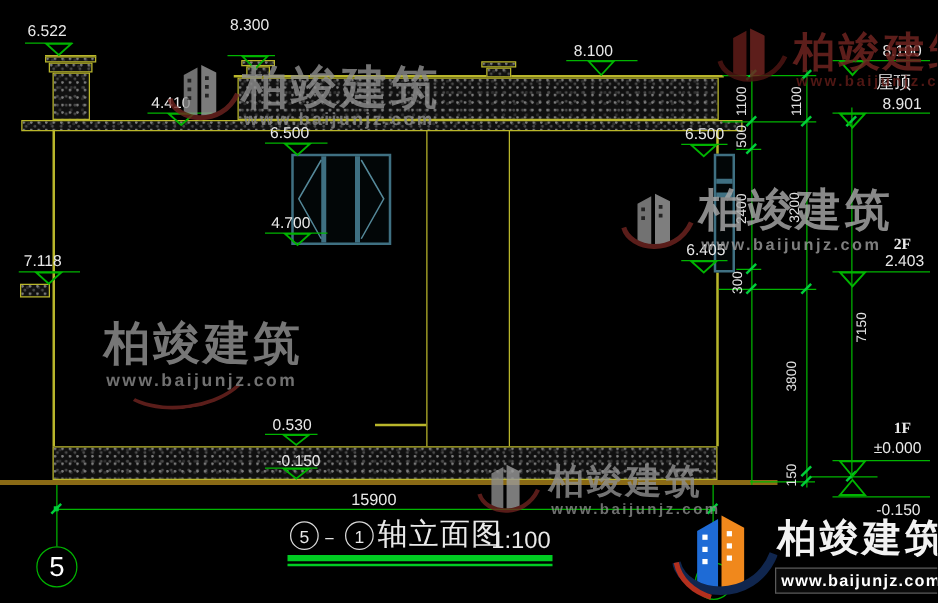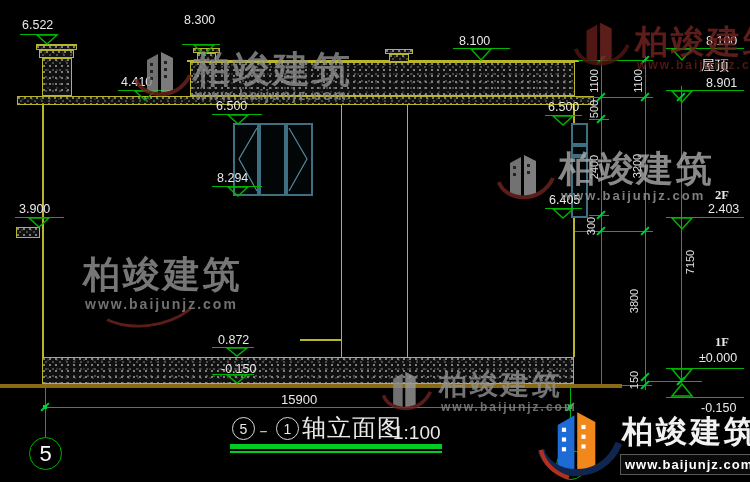--- a/index.html
+++ b/index.html
@@ -172,45 +172,45 @@
   <svg class="tri" style="left:134px;top:90px" width="22" height="11">
       <path d="M1 1 L21 1 L11 10 Z" fill="none" stroke="#00b400" stroke-width="1.4"></path>
     </svg>
 
   <div class="txt" style="left:216px;top:100px">6.500</div>
   <div class="gl" style="left:212px;top:114px;width:50px"></div>
   <svg class="tri" style="left:227px;top:114px" width="22" height="11">
       <path d="M1 1 L21 1 L11 10 Z" fill="none" stroke="#00b400" stroke-width="1.4"></path>
     </svg>
 
-  <div class="txt" style="left:217px;top:172px">8.294</div>
+  <div class="txt" style="left:217px;top:172px">4.700</div>
   <div class="gl" style="left:212px;top:186px;width:50px"></div>
   <svg class="tri" style="left:227px;top:186px" width="22" height="11">
       <path d="M1 1 L21 1 L11 10 Z" fill="none" stroke="#00b400" stroke-width="1.4"></path>
     </svg>
 
-  <div class="txt" style="left:19px;top:203px">3.900</div>
+  <div class="txt" style="left:19px;top:203px">7.118</div>
   <div class="gl" style="left:15px;top:217px;width:49px"></div>
   <svg class="tri" style="left:28px;top:217px" width="22" height="11">
       <path d="M1 1 L21 1 L11 10 Z" fill="none" stroke="#00b400" stroke-width="1.4"></path>
     </svg>
 
   <div class="txt" style="left:548px;top:101px">6.500</div>
   <div class="gl" style="left:545px;top:115px;width:37px"></div>
   <svg class="tri" style="left:552px;top:115px" width="22" height="11">
       <path d="M1 1 L21 1 L11 10 Z" fill="none" stroke="#00b400" stroke-width="1.4"></path>
     </svg>
 
   <div class="txt" style="left:549px;top:194px">6.405</div>
   <div class="gl" style="left:545px;top:208px;width:37px"></div>
   <svg class="tri" style="left:552px;top:208px" width="22" height="11">
       <path d="M1 1 L21 1 L11 10 Z" fill="none" stroke="#00b400" stroke-width="1.4"></path>
     </svg>
 
-  <div class="txt" style="left:218px;top:334px">0.872</div>
+  <div class="txt" style="left:218px;top:334px">0.530</div>
   <div class="gl" style="left:212px;top:347px;width:42px"></div>
   <svg class="tri" style="left:226px;top:347px" width="22" height="10">
       <path d="M1 1 L21 1 L11 9 Z" fill="none" stroke="#00b400" stroke-width="1.4"></path>
     </svg>
 
   <div class="txt" style="left:221px;top:363px">-0.150</div>
   <div class="gl" style="left:212px;top:374px;width:42px"></div>
   <svg class="tri" style="left:226px;top:374px" width="22" height="10">
       <path d="M1 1 L21 1 L11 9 Z" fill="none" stroke="#00b400" stroke-width="1.4"></path>
     </svg>

